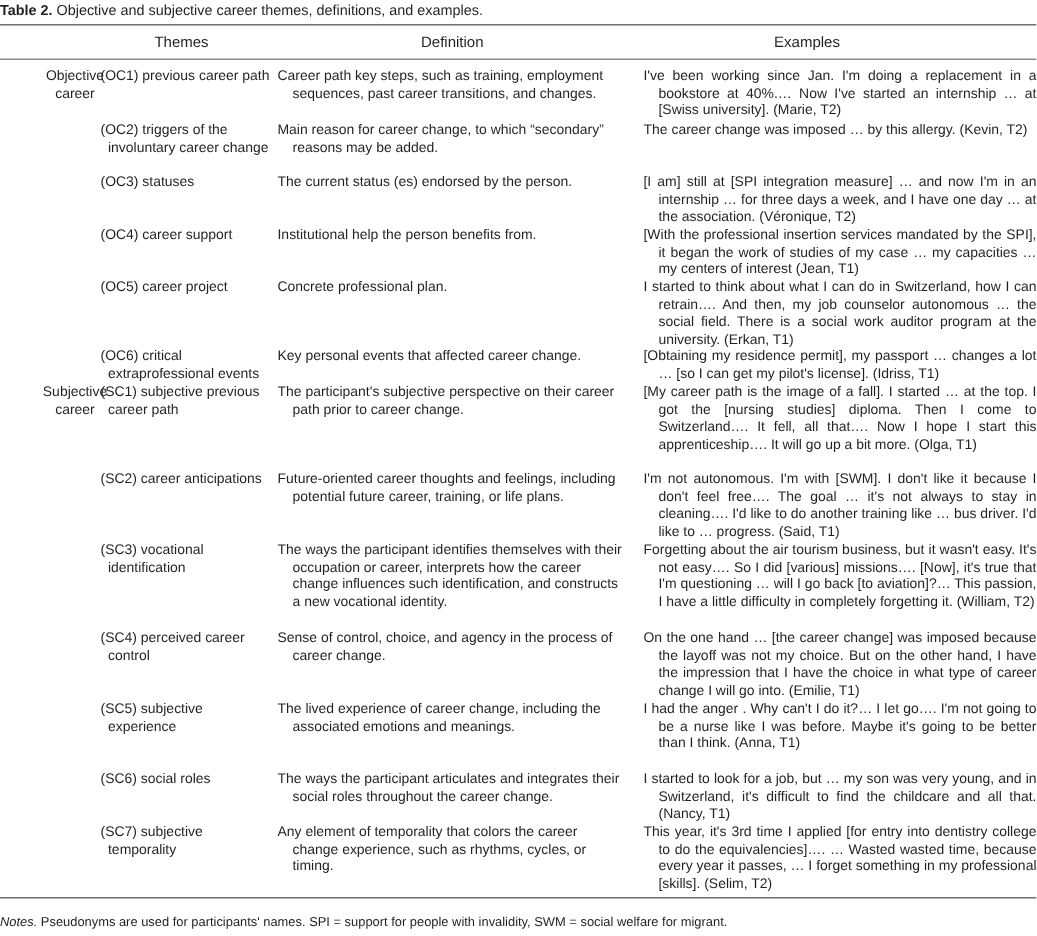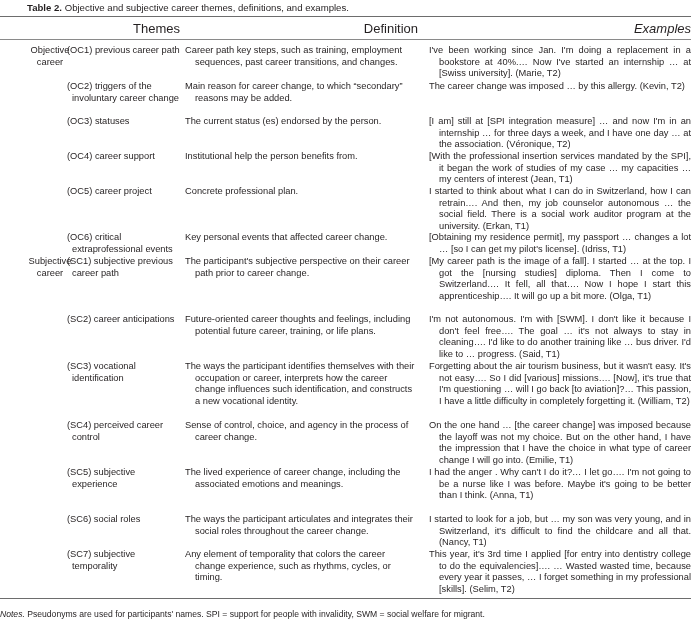--- a/index.html
+++ b/index.html
@@ -2,25 +2,25 @@
 <html><head>
   <meta charset="utf-8">
   <style>
     html, body { margin: 0; padding: 0; background: #ffffff; }
     body {
       width: 691px; height: 624px; position: relative; overflow: hidden;
       font-family: "Liberation Sans", "DejaVu Sans", sans-serif;
       color: #231f20; font-size: 9.3px; line-height: 11.6px;
     }
     .caption { position: absolute; left: 0; top: 2px; font-size: 9.6px; white-space: nowrap; }
-    .caption b { font-weight: bold; margin-left: 27px; }
+    .caption b { font-weight: bold; }
     .rule { position: absolute; left: 0; width: 691px; background: #6d6d6d; }
     .rule.thick { height: 1.4px; }
     .rule.thin { height: 0.8px; background: #8a8a8a; }
-    .hdr { position: absolute; top: 23px; text-align: right; font-size: 13px; }
+    .hdr { position: absolute; top: 23px; text-align: center; font-size: 10px; }
     .row { position: absolute; left: 0; width: 691px; }
     .cell { position: absolute; top: 0; padding-left: 19px; }
     .group { left: 0; width: 62px; text-align: center; }
     .theme { left: 62px; width: 118px; padding-left: 10px; text-indent: -5px; box-sizing: border-box; }
     .def { left: 185px; width: 233px; padding-left: 10px; text-indent: -10px; box-sizing: border-box; }
     .ex { left: 429px; width: 262px; padding-left: 10px; text-indent: -10px; box-sizing: border-box; text-align: justify; }
     .notes { position: absolute; left: 0; top: 609px; font-size: 8.6px; white-space: nowrap; }
     .notes i { font-style: italic; }
   </style>
 </head>
@@ -28,21 +28,21 @@
 
 <div class="caption">
   <b>Table 2.</b>
   <span>Objective and subjective career themes, definitions, and examples.</span>
 </div>
 
 <div class="rule thick" style="top:16px;"></div>
 
 <div class="hdr" style="left:62px; width:118px;">Themes</div>
 <div class="hdr" style="left:185px; width:233px;">Definition</div>
-<div class="hdr" style="left:429px; width:262px;font-style:italic;">Examples</div>
+<div class="hdr" style="left:407px; width:262px;">Examples</div>
 
 <div class="rule thin" style="top:39px;"></div>
 
 <div>
   <div class="row" style="top:45px;">
     <div class="cell group">Objective career</div>
     <div class="cell theme">(OC1) previous career path</div>
     <div class="cell def">Career path key steps, such as training, employment sequences, past career transitions, and changes.</div>
     <div class="cell ex">I've been working since Jan. I'm doing a replacement in a bookstore at 40%.… Now I've started an internship … at [Swiss university]. (Marie, T2)</div>
   </div>

